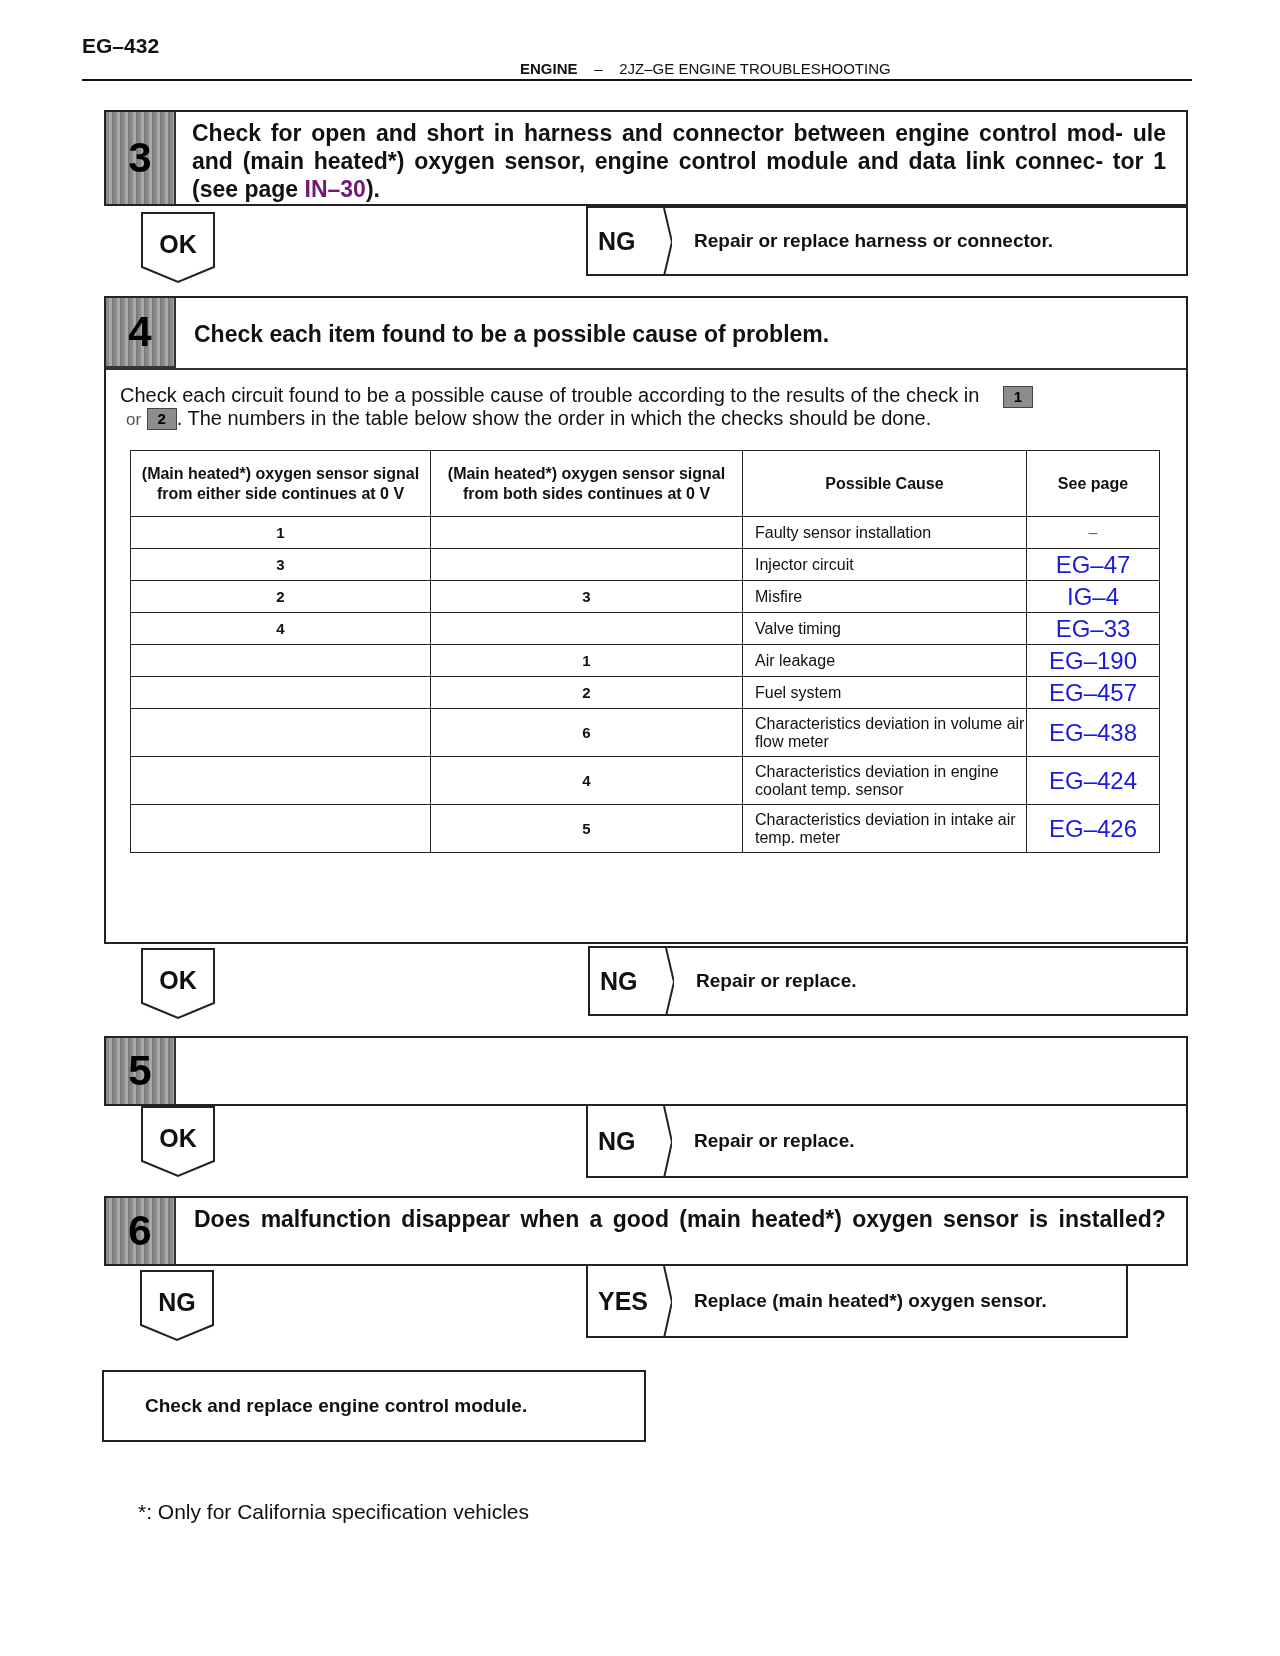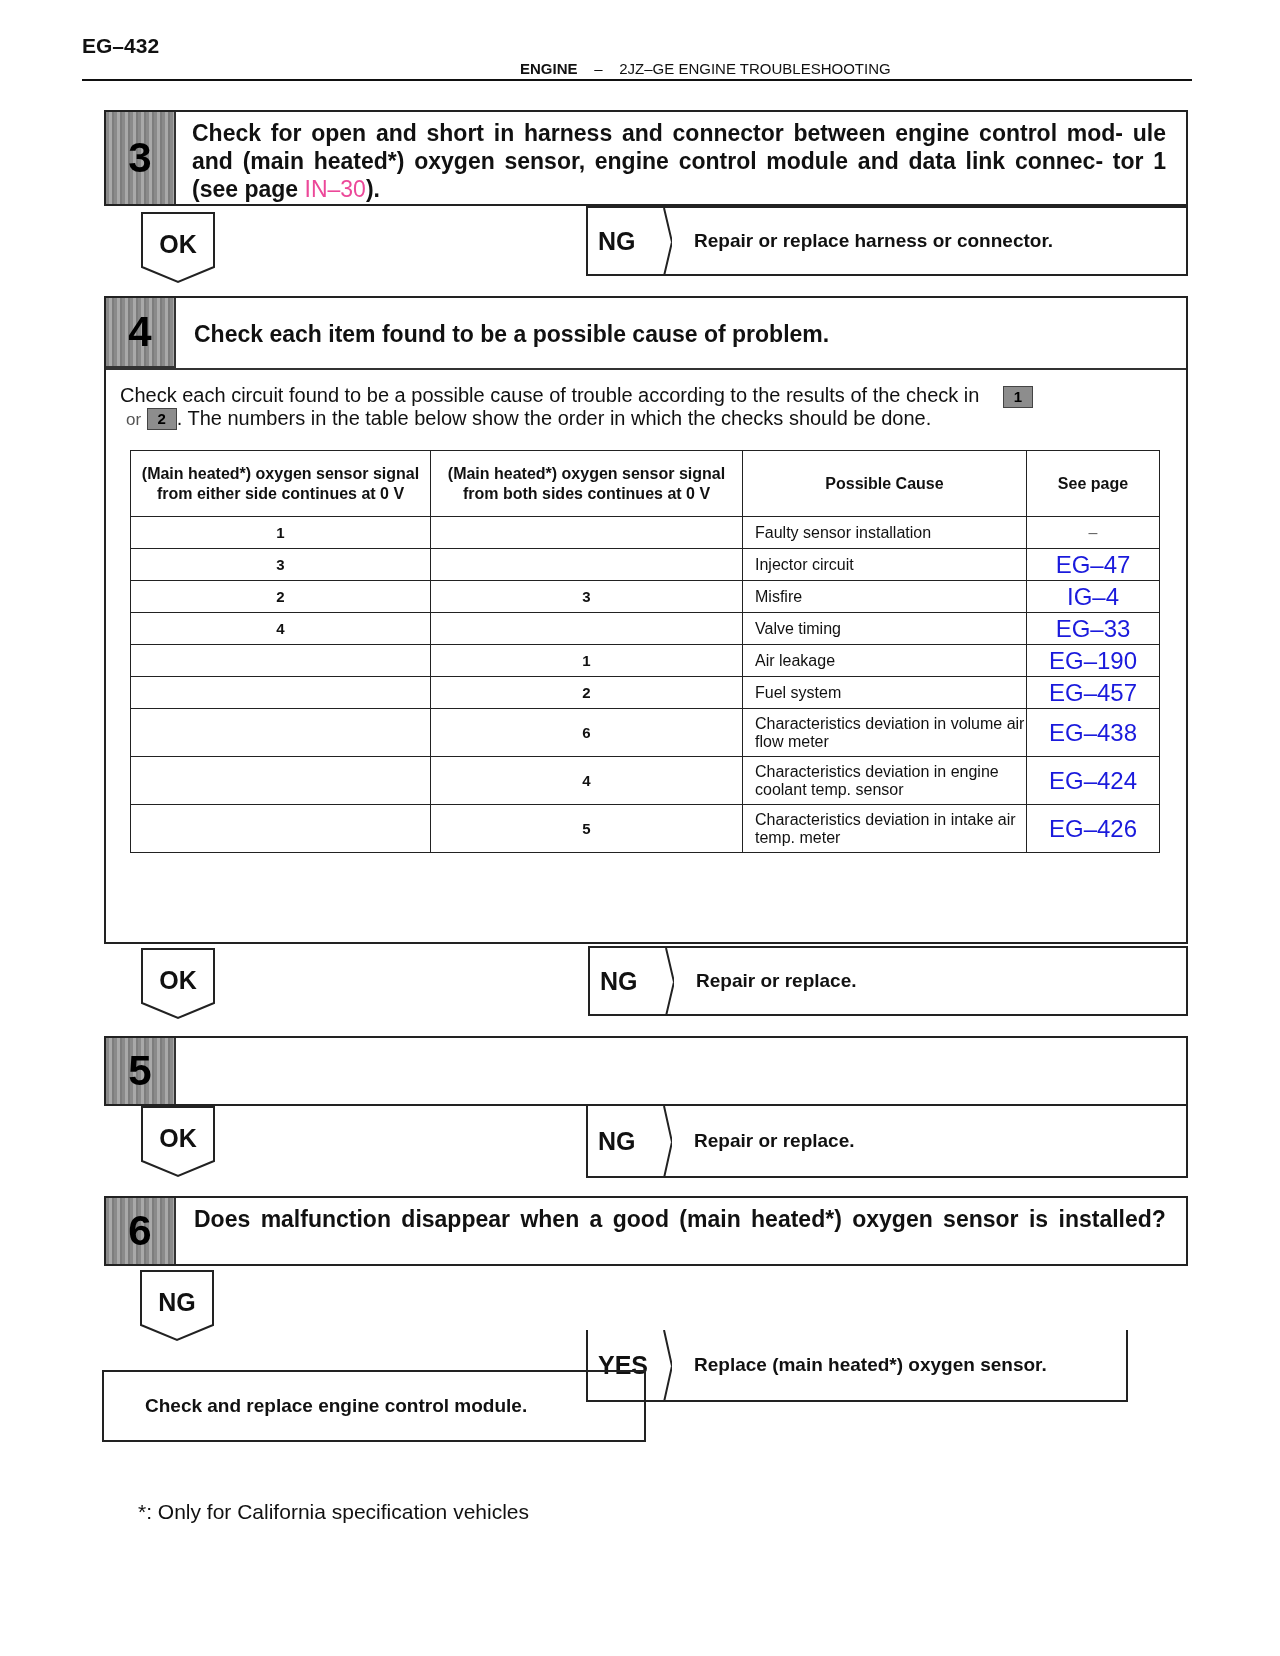--- a/index.html
+++ b/index.html
@@ -10,21 +10,21 @@
   .header-title { position: absolute; left: 520px; top: 60px; font-size: 15px; }
   .header-title b { font-weight: bold; }
   .header-rule { position: absolute; left: 82px; top: 79px; width: 1110px; height: 2px; background: #111; }
 
   .step-box { position: absolute; border: 2px solid #222; background: #fff; }
   .step-num { position: absolute; left: 0; top: 0; bottom: 0; width: 70px;
     background: repeating-linear-gradient(90deg,#8a8a8a 0 3px,#a9a9a9 3px 6px,#7d7d7d 6px 8px);
     border-right: 2px solid #333; display: flex; align-items: center; justify-content: center;
     font-size: 42px; font-weight: bold; color: #000; }
   .step-text { position: absolute; left: 86px; right: 20px; font-size: 23px; font-weight: bold; line-height: 28px; }
-  .link { color: #ec4899; font-weight: normal; }
+  .link { color: #701a75; font-weight: bold; }
 
   .ok-arrow { position: absolute; width: 84px; height: 72px; }
   .ok-arrow svg { position: absolute; left: 0; top: 0; }
   .ok-arrow span { position: absolute; left: 0; width: 74px; top: 18px; text-align: center; font-size: 25px; font-weight: bold; }
 
   .ng-box { position: absolute; border: 2px solid #222; border-top: none; background: #fff; }
   .ng-box .tag { position: absolute; left: 0; top: 0; bottom: 0; width: 80px; }
   .ng-box .tag svg { position: absolute; left: 0; top: 0; }
   .ng-box .tag span { position: absolute; left: 10px; top: 50%; transform: translateY(-50%); font-size: 25px; font-weight: bold; }
   .ng-box .msg { position: absolute; left: 106px; top: 50%; transform: translateY(-50%); font-size: 19px; font-weight: bold; }
@@ -195,21 +195,21 @@
 <div class="step-box" style="left:104px;top:1196px;width:1084px;height:70px;">
   <div class="step-num">6</div>
   <div class="step-text" style="top:7px;left:88px;text-align:justify;text-align-last:left;word-spacing:4px;">Does malfunction disappear when a good (main heated*) oxygen sensor is installed?</div>
 </div>
 <div class="ok-arrow" style="left:140px;top:1270px;">
   <svg width="74" height="72">
       <polygon points="1,1 73,1 73,55 37,70 1,55" fill="#fff" stroke="#222" stroke-width="2"></polygon>
     </svg>
   <span>NG</span>
 </div>
-<div class="ng-box" style="left:586px;top:1330px;width:542px;height:72px;text-align:center;">
+<div class="ng-box" style="left:586px;top:1266px;width:542px;height:72px;text-align:center;">
   <div class="tag">
     <svg width="84" height="72">
         <polyline points="76,0 84,36 76,72" fill="none" stroke="#222" stroke-width="2"></polyline>
       </svg>
     <span>YES</span>
   </div>
   <div class="msg">Replace (main heated*) oxygen sensor.</div>
 </div>
 
 <div class="final-box">Check and replace engine control module.</div>

